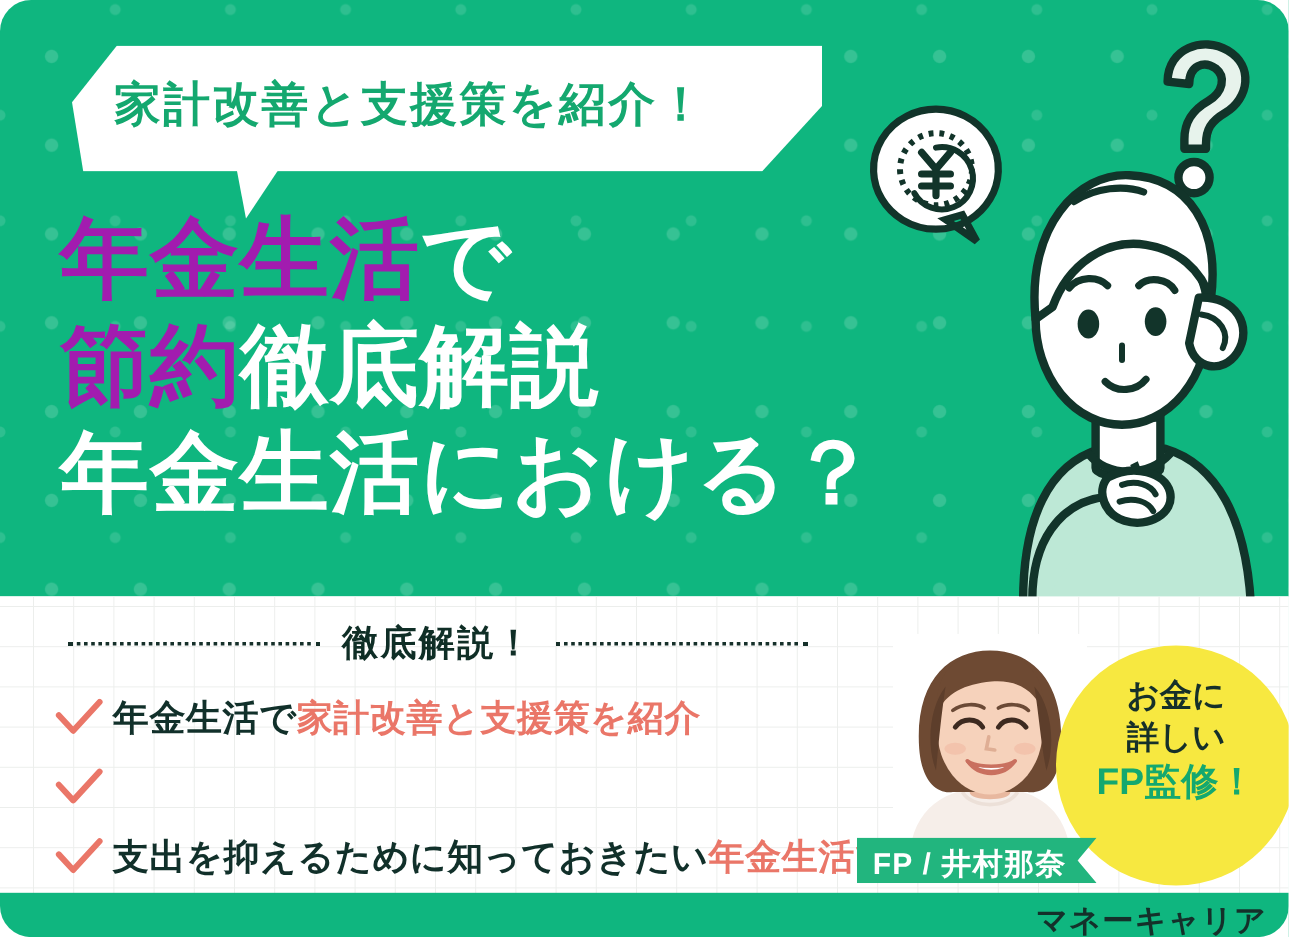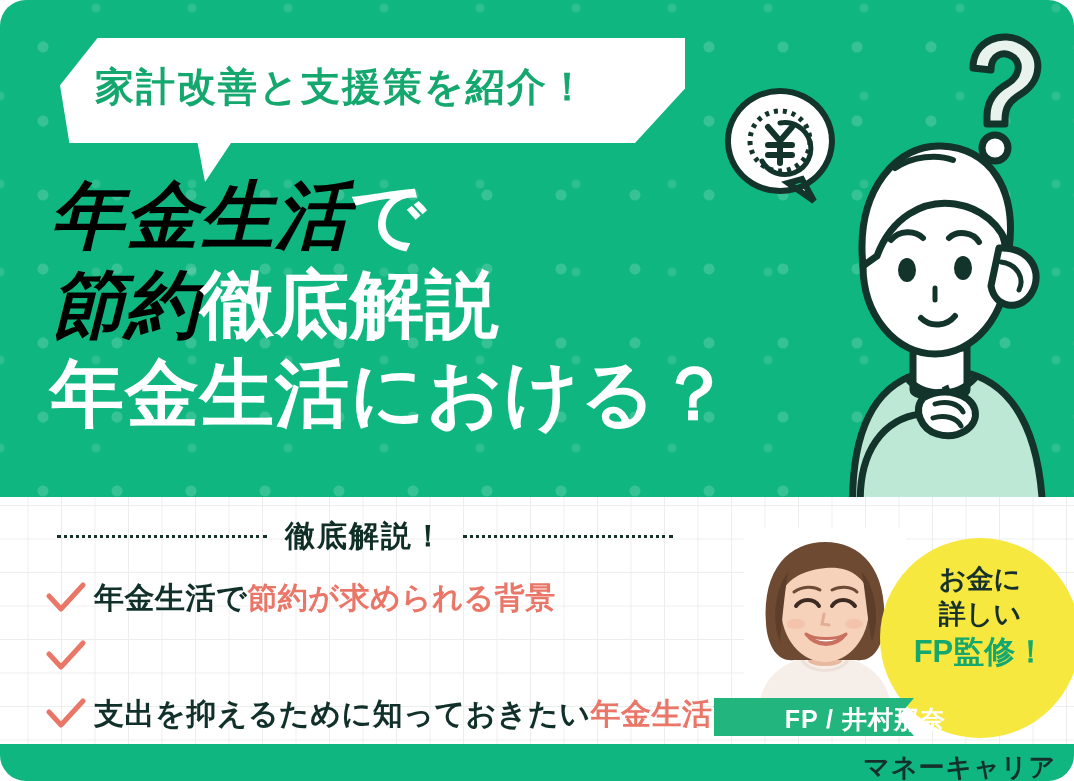--- a/index.html
+++ b/index.html
@@ -44,21 +44,21 @@
     border-left:8px solid transparent;border-right:28px solid transparent;
     border-top:42px solid #ffffff;
   }
 
   
   .headline{
     position:absolute;left:50px;top:172px;width:830px;
     font-size:74px;font-weight:bold;line-height:1.20;letter-spacing:1px;
     color:#ffffff;white-space:nowrap;
   }
-  .headline .hl{color:#000000;font-style:italic;}
+  .headline .hl{color:#a21caf;}
   .hl-line{display:block;}
 
   
   .illus{position:absolute;left:700px;top:28px;width:374px;height:470px;}
   .qmark{position:absolute;left:245px;top:0px;width:120px;height:140px;}
   .ybubble{position:absolute;left:18px;top:55px;width:125px;height:125px;}
   .person{position:absolute;left:95px;top:70px;width:280px;height:420px;}
 
   
   .bottom{
@@ -105,22 +105,22 @@
   }
   .badge-text .fp{color:#14a86f;font-size:31px;letter-spacing:0px;}
 
   
   .ribbon{
     position:absolute;left:714px;top:698px;width:200px;height:38px;
     background:#22b57e;
     clip-path:polygon(0% 0%, 100% 0%, 92% 50%, 100% 100%, 0% 100%, 0% 50%);
   }
   .ribbon-text{
-    position:absolute;left:714px;top:703px;width:188px;text-align:right;
-    color:#ffffff;font-size:25px;font-weight:bold;letter-spacing:1px;white-space:nowrap;margin-left:44px;
+    position:absolute;left:714px;top:703px;width:188px;text-align:center;
+    color:#ffffff;font-size:25px;font-weight:bold;letter-spacing:1px;white-space:nowrap;
   }
 
   
   .footer{position:absolute;left:0;top:744px;width:1074px;height:37px;background:#0fb67f;}
   .logo{
     position:absolute;right:18px;top:750px;
     color:#14302a;font-size:26px;font-weight:bold;letter-spacing:1px;white-space:nowrap;
   }
 </style>
 </head>
@@ -210,21 +210,21 @@
     </div>
 
     <div class="checklist">
 
       <div class="ck-item">
         <span class="ck-mark">
           <svg width="40" height="32" viewBox="0 0 40 32">
             <path d="M3 14 L15 27 L37 3" fill="none" stroke="#ea7668" stroke-width="5" stroke-linecap="round" stroke-linejoin="round"></path>
           </svg>
         </span>
-        <span class="ck-text"><span>年金生活で</span><span class="em">節約が求められる背景</span></span>
+        <span class="ck-text"><span>年金生活で</span><span class="em">家計改善と支援策を紹介</span></span>
       </div>
 
       <div class="ck-item">
         <span class="ck-mark">
           <svg width="40" height="32" viewBox="0 0 40 32">
             <path d="M3 14 L15 27 L37 3" fill="none" stroke="#ea7668" stroke-width="5" stroke-linecap="round" stroke-linejoin="round"></path>
           </svg>
         </span>
       </div>
 

